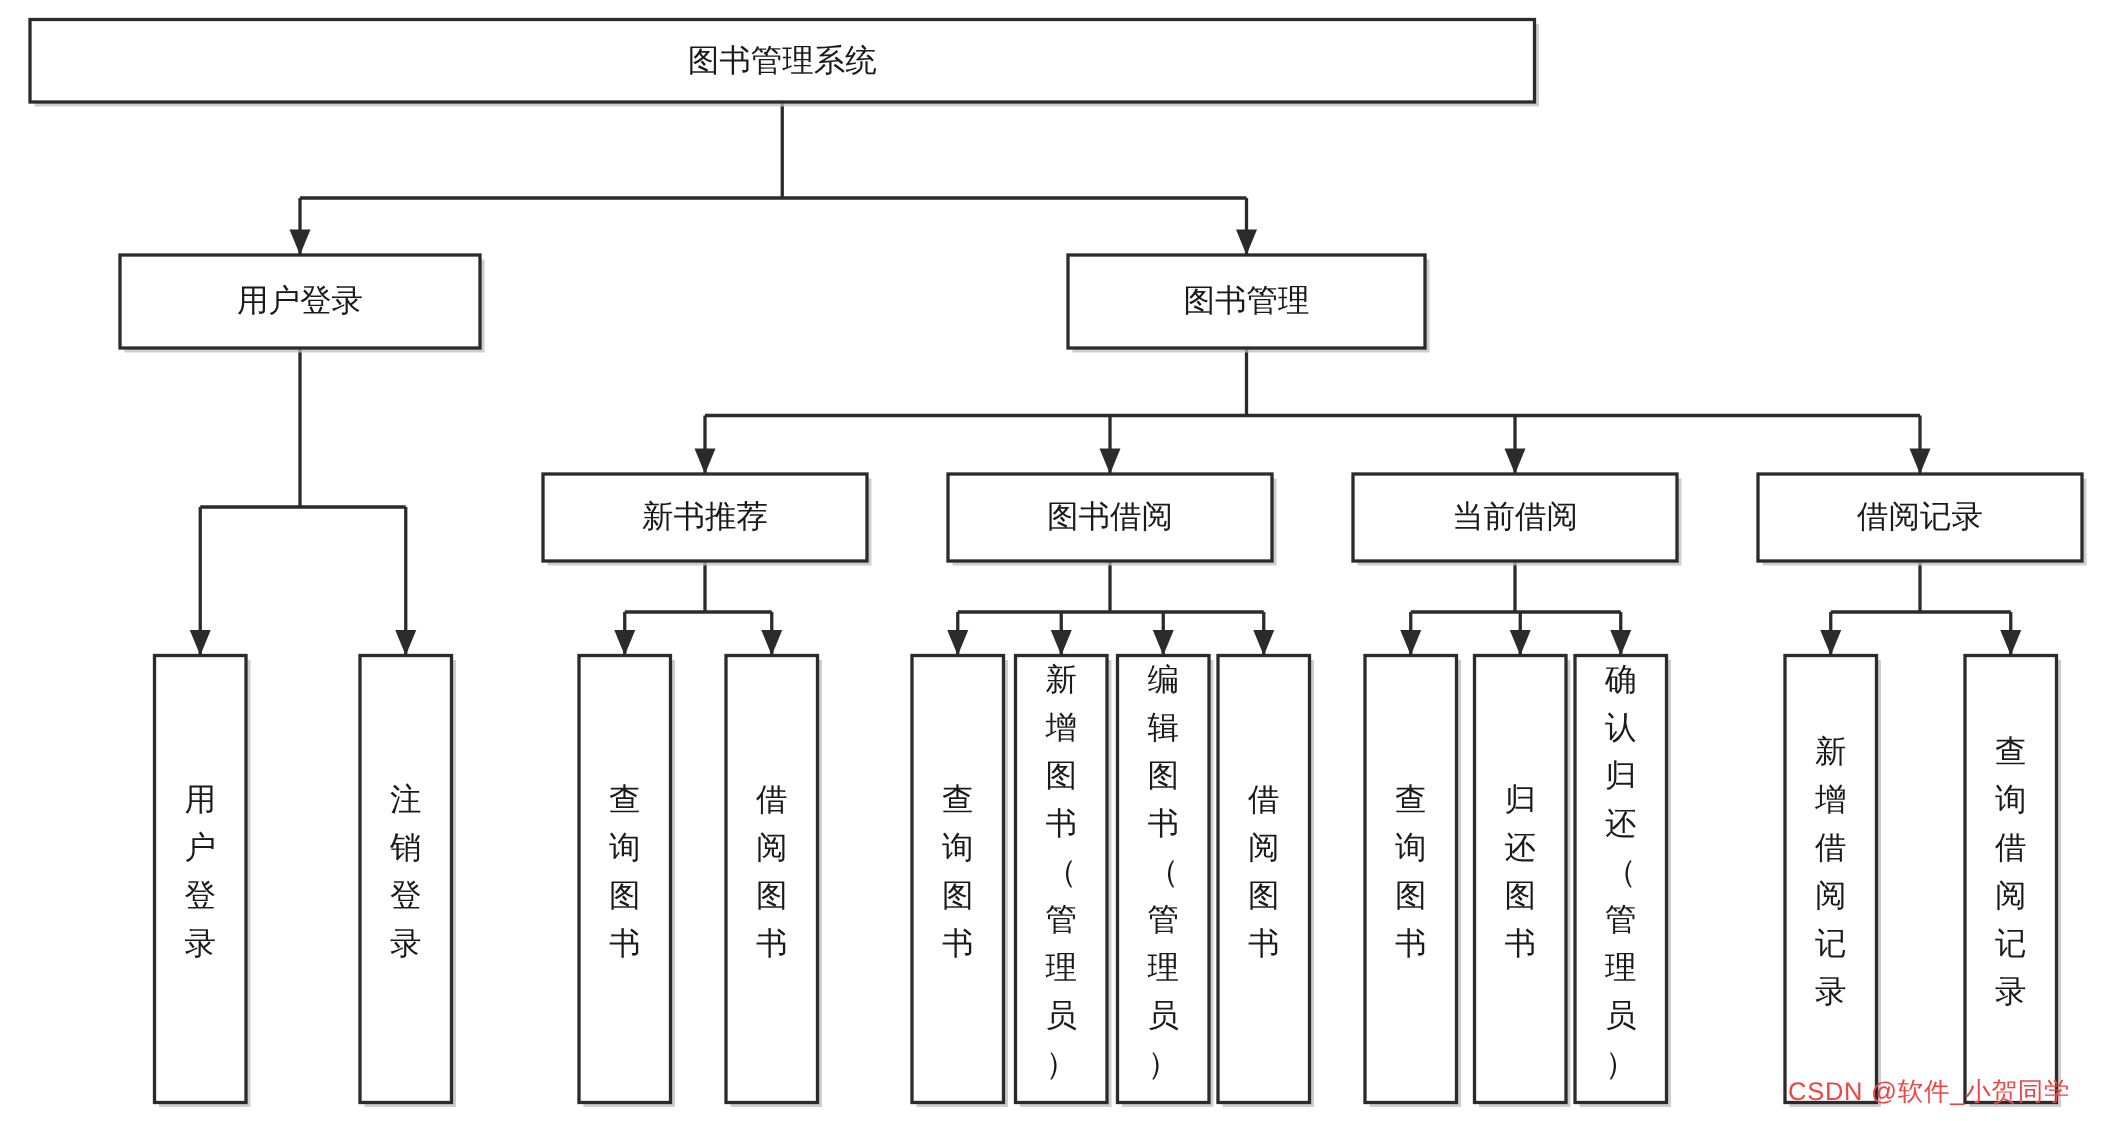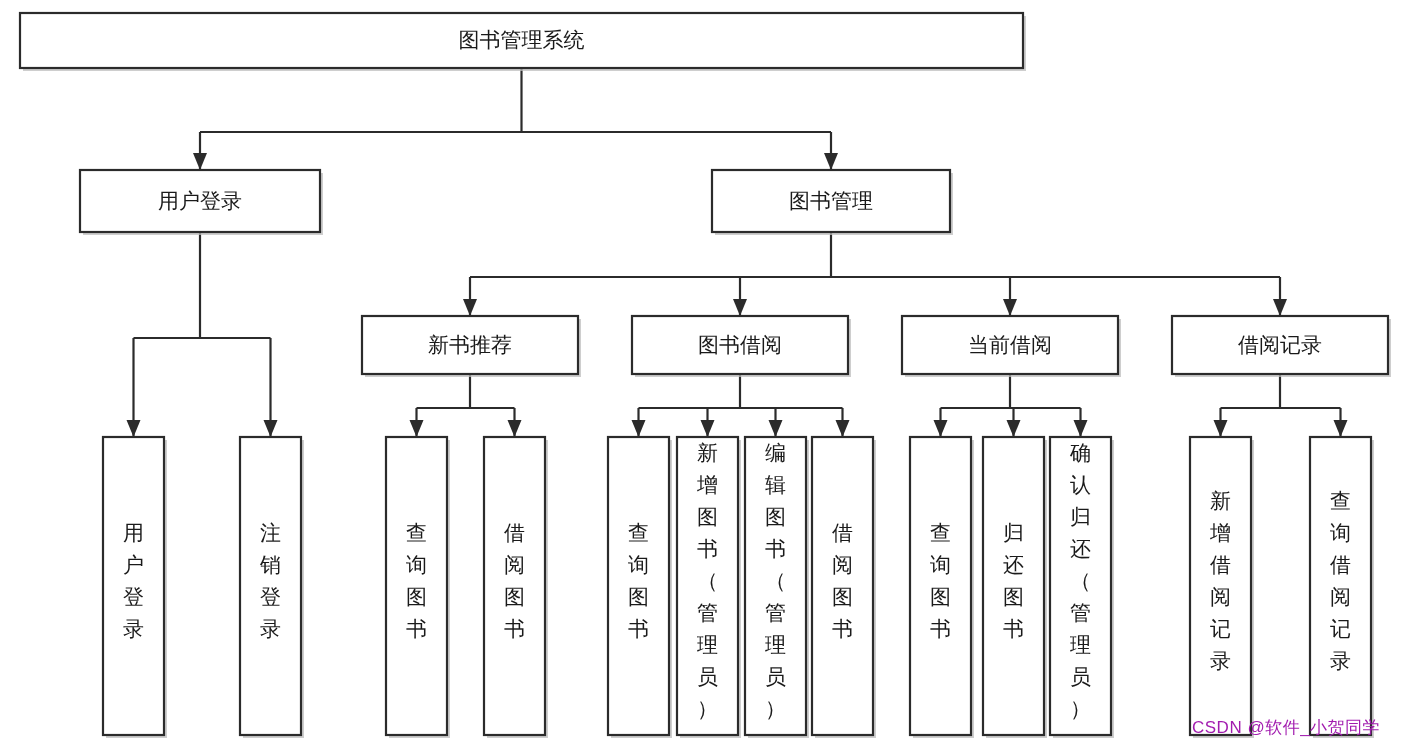--- a/index.html
+++ b/index.html
@@ -56,21 +56,21 @@
   .node-label-vertical {
     font-family: "Liberation Sans", "DejaVu Sans", sans-serif;
     font-size: 21px;
     fill: #1a1a1a;
     text-anchor: middle;
   }
   .watermark-text {
     position: absolute;
     font-family: "Liberation Sans", "DejaVu Sans", sans-serif;
     font-size: 17px;
-    color: #a21caf;
+    color: #ef4444;
     white-space: nowrap;
     letter-spacing: 0.5px;
     user-select: none;
   }
 </style>
 </head>
 <body>
 
 <div id="diagram-root">
   <svg id="tree-svg" viewBox="0 0 1405 747" xmlns="http://www.w3.org/2000/svg">

